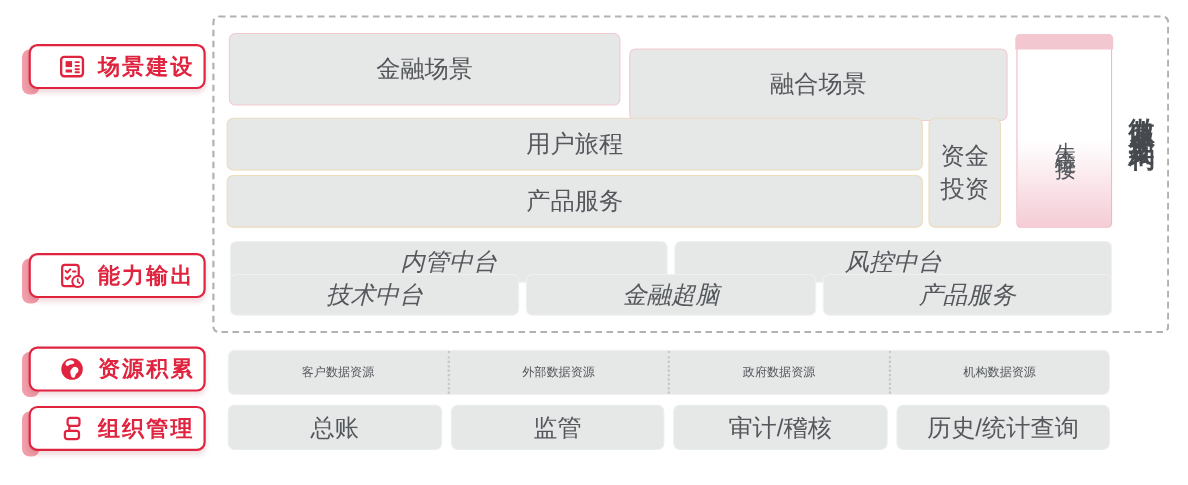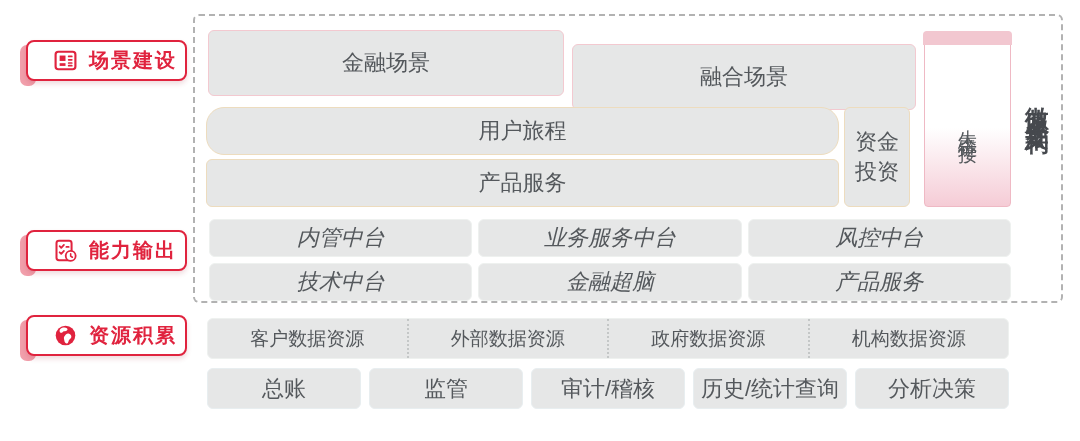--- a/index.html
+++ b/index.html
@@ -27,48 +27,48 @@
           display:flex; align-items:center; justify-content:center;
           color:#54585c; font-size:22px; }
   .abs { position:absolute; }
 
   .scene  { border-color:#f3c9d0; }
   .wheat  { border-color:#eddcbe; }
 
   .finance { left:13px;  top:14px;  width:356px; height:66px; }
   .fusion  { left:377px; top:14px;  width:344px; height:66px;margin-top:14px; }
 
-  .ujourney { left:11px; top:91px;  width:633px; height:48px;border-radius:18px; }
+  .ujourney { left:11px; top:91px;  width:633px; height:48px; }
   .pservice { left:11px; top:143px; width:633px; height:48px; }
   .funds    { left:649px; top:91px; width:66px;  height:100px;
               flex-direction:column; line-height:1.35; }
 
   .eco { position:absolute; left:729px; top:15px; width:87px; height:176px;
          border:1px solid #efb9c4; border-radius:4px;
          background:linear-gradient(180deg,#ffffff 0%,#ffffff 55%,#f5ccd6 100%);
          display:flex; flex-direction:column; }
   .eco-cap { position:absolute; left:-2px; right:-2px; top:-1px; height:14px;
              background:#f2c7d0; border-radius:4px 4px 0 0; }
   .eco-body { flex:1; display:flex; align-items:center; justify-content:center; padding-top:10px; }
   .vtext { writing-mode:vertical-rl; text-orientation:upright;
            color:#54585c; font-size:19px; letter-spacing:5px; }
 
   .vlabel { position:absolute; left:826px; top:72px; writing-mode:vertical-rl;
             text-orientation:upright; color:#46494e; font-size:24px; font-weight:700;
             letter-spacing:6px; }
 
   .prow { position:absolute; left:14px; width:802px; height:38px; display:flex; gap:6px; }
-  .prow1 { top:203px; } .prow2 { top:247px; }
+  .prow1 { top:203px; } .prow2 { top:233px; }
   .prow .gbox { flex:1 1 0;font-style:italic; }
 
   
   .res-bar { position:absolute; left:207px; top:318px; width:802px; height:41px;
              background:#e6e7e7; border:1px solid #eef1ef; border-radius:6px; display:flex; }
   .res-seg { flex:1 1 0; display:flex; align-items:center; justify-content:center;
-             color:#54585c; font-size:19px; }
+             color:#54585c; font-size:11px; }
   .res-seg.sep { border-left:2px dotted #c4c7c7; }
 
   .mgmt-row { position:absolute; left:207px; top:368px; width:802px; height:41px;
               display:flex; gap:8px; }
   .mgmt-row .gbox { flex:1 1 0; border-color:#e8eef0; }
 </style>
 </head>
 <body>
 
 <div class="canvas">
@@ -113,20 +113,33 @@
         <svg viewBox="0 0 24 24">
             <circle cx="12" cy="12" r="8.7" fill="currentColor"></circle>
             <path fill="#ffffff" d="M7.4 6.2c1.9-1.5 4.5-1.6 5.8-.6 1.2.9.5 2-.8 2.4-1 .3-2.3.2-3 1-.6.7-1.8.8-2.3 0-.5-.8-.5-2.1.3-2.8z"></path>
             <path fill="#ffffff" d="M14.6 10.2c1.6.2 2.8 1.6 2.6 3.1-.2 1.4-1.6 1.8-2.2 3-.5 1-.3 2.5-1.6 2.7-1.1.2-2.1-.8-2.3-2-.2-1.3-.9-2.6-.3-3.8.7-1.5 2.3-3.2 3.8-3z"></path>
           </svg>
       </span>
       <span class="side-label">资源积累</span>
     </span>
   </div>
 
+  <div class="side-item" style="top:369px">
+    <span class="ribbon"></span>
+    <span class="panel">
+      <span class="icon">
+        <svg viewBox="0 0 24 24">
+            <rect x="8.4" y="3.4" width="9.6" height="6.6" rx="2" fill="none" stroke="currentColor" stroke-width="1.8"></rect>
+            <rect x="6.2" y="14" width="11.4" height="6.6" rx="2" fill="none" stroke="currentColor" stroke-width="1.8"></rect>
+            <path d="M9.8 10v4" fill="none" stroke="currentColor" stroke-width="1.8"></path>
+          </svg>
+      </span>
+      <span class="side-label">组织管理</span>
+    </span>
+  </div>
 
   <div class="arch">
 
     <div class="gbox abs scene finance">金融场景</div>
     <div class="gbox abs scene fusion">融合场景</div>
 
     <div class="eco">
       <div class="eco-cap"></div>
       <div class="eco-body">
         <span class="vtext">生态链接</span>
@@ -137,21 +150,20 @@
 
     <div class="gbox abs wheat ujourney">用户旅程</div>
     <div class="gbox abs wheat pservice">产品服务</div>
     <div class="gbox abs wheat funds">
       <span>资金</span>
       <span>投资</span>
     </div>
 
     <div class="prow prow1">
       <div class="gbox">内管中台</div>
-      <div class="gbox">业务服务中台</div>
       <div class="gbox">风控中台</div>
     </div>
 
     <div class="prow prow2">
       <div class="gbox">技术中台</div>
       <div class="gbox">金融超脑</div>
       <div class="gbox">产品服务</div>
     </div>
 
   </div>
@@ -161,16 +173,15 @@
     <div class="res-seg sep">外部数据资源</div>
     <div class="res-seg sep">政府数据资源</div>
     <div class="res-seg sep">机构数据资源</div>
   </div>
 
   <div class="mgmt-row">
     <div class="gbox">总账</div>
     <div class="gbox">监管</div>
     <div class="gbox">审计/稽核</div>
     <div class="gbox">历史/统计查询</div>
-    <div class="gbox">分析决策</div>
   </div>
 
 </div>
 
 </body></html>

